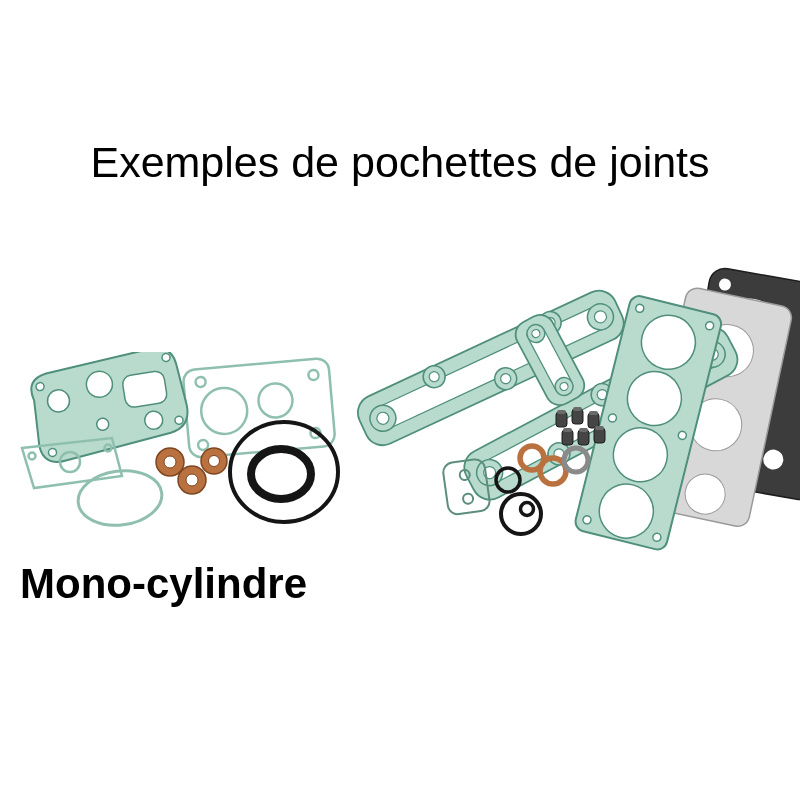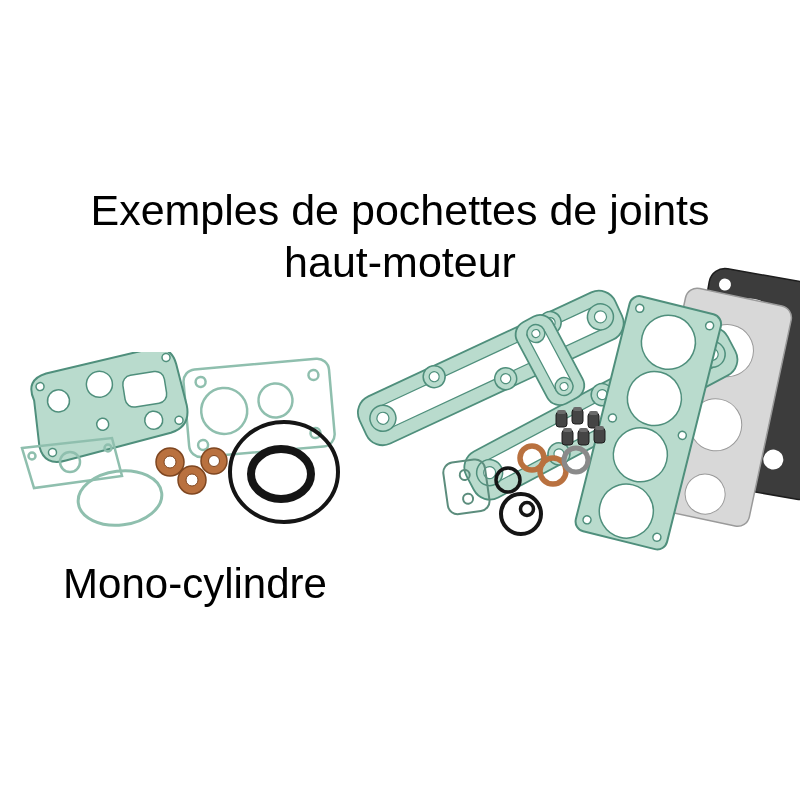--- a/index.html
+++ b/index.html
@@ -25,30 +25,28 @@
   }
   .stage{position:absolute;inset:0;width:800px;height:800px;}
   .title{
     position:absolute;
     top:136px;left:0;width:800px;
     text-align:center;
     font-size:43px;
     line-height:1.22;
     font-weight:400;
     letter-spacing:0px;
-    margin-top:48px;
   }
   .kit-svg{position:absolute;display:block;}
   .kit-mono{left:8px;top:352px;width:332px;height:190px;}
   .kit-multi{left:340px;top:252px;width:460px;height:318px;}
   .group-label{
     position:absolute;
-    text-align:center;
     font-size:42px;
-    font-weight:400;
+    font-weight:700;
     top:560px;
   }
   .label-left{left:20px;width:350px;}
   .label-right{left:420px;width:370px;}
 
   
   .fill-teal{fill:var(--teal_fill);stroke:var(--teal_dark);stroke-width:2;}
   .hole{fill:#ffffff;stroke:var(--teal_dark);stroke-width:1.5;}
   .outline-teal{fill:none;stroke:var(--teal);stroke-width:2.5;}
   .ring-teal{fill:none;stroke:var(--teal);stroke-width:3;}
@@ -71,21 +69,20 @@
   .seal-top{fill:#6a6a6a;}
   .outline-thin-dark{fill:none;stroke:#5c8d7d;stroke-width:2;}
 </style>
 </head>
 <body>
 
 <div class="stage">
 
   <div class="title">
     <div>Exemples de pochettes de joints</div>
-    <div>haut-moteur</div>
   </div>
 
   <svg class="kit-svg kit-mono" viewBox="0 0 332 190">
 
     <g transform="rotate(-5 250 55)">
       <rect x="178" y="12" width="146" height="88" rx="12" class="outline-teal"></rect>
       <circle cx="216" cy="56" r="23" class="outline-teal"></circle>
       <circle cx="268" cy="50" r="17" class="outline-teal"></circle>
       <circle cx="195" cy="25" r="5" class="outline-teal"></circle>
       <circle cx="308" cy="28" r="5" class="outline-teal"></circle>

